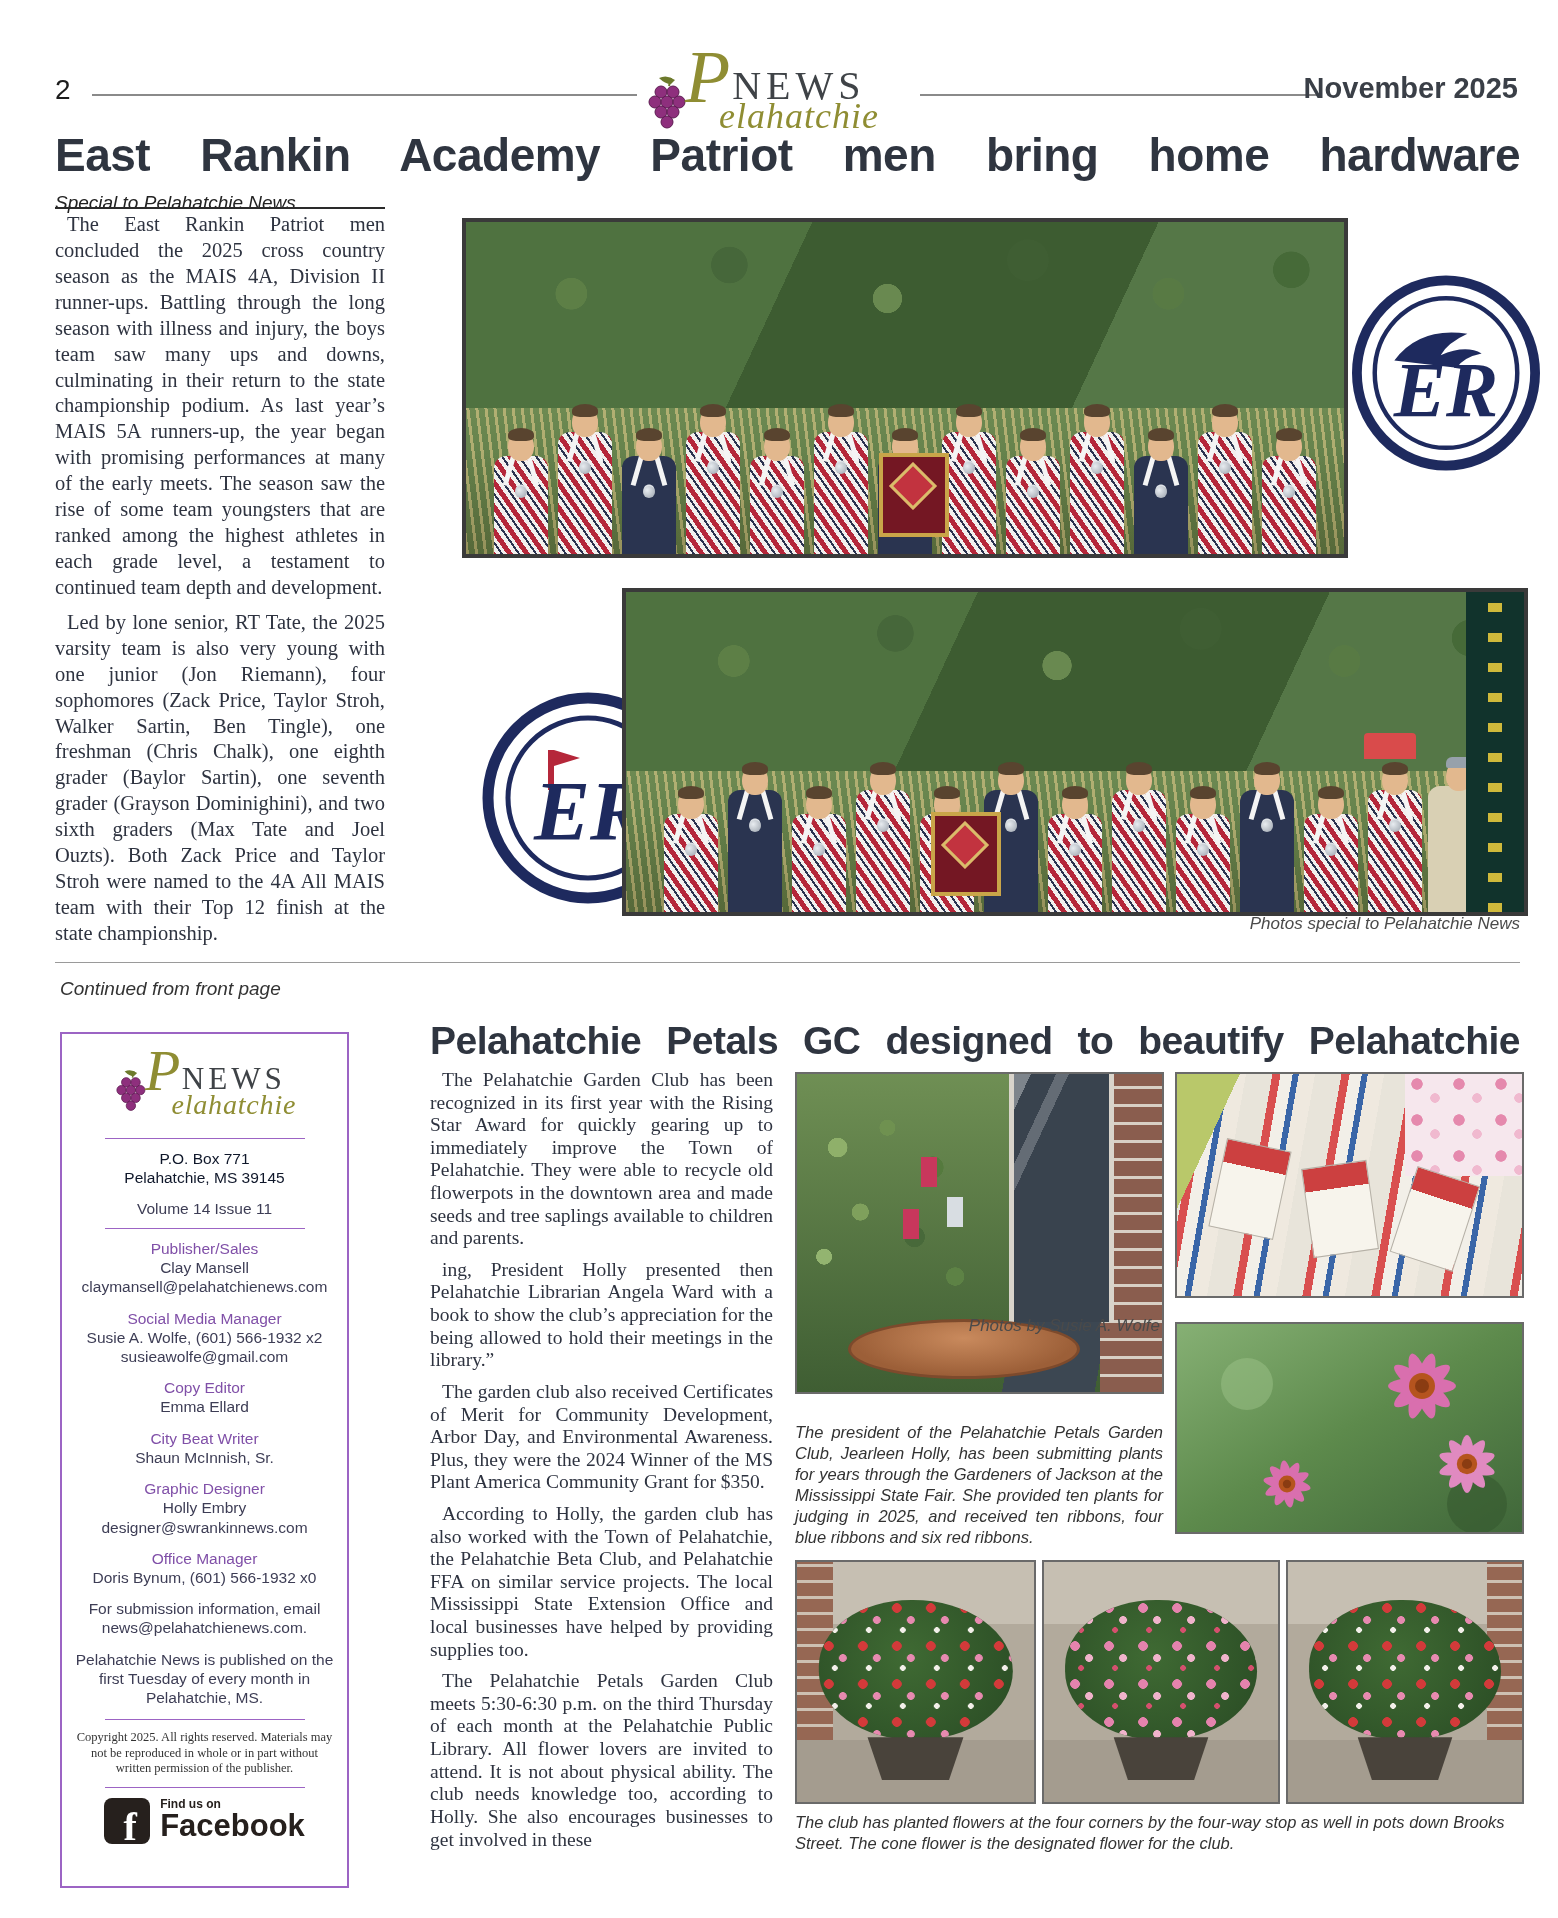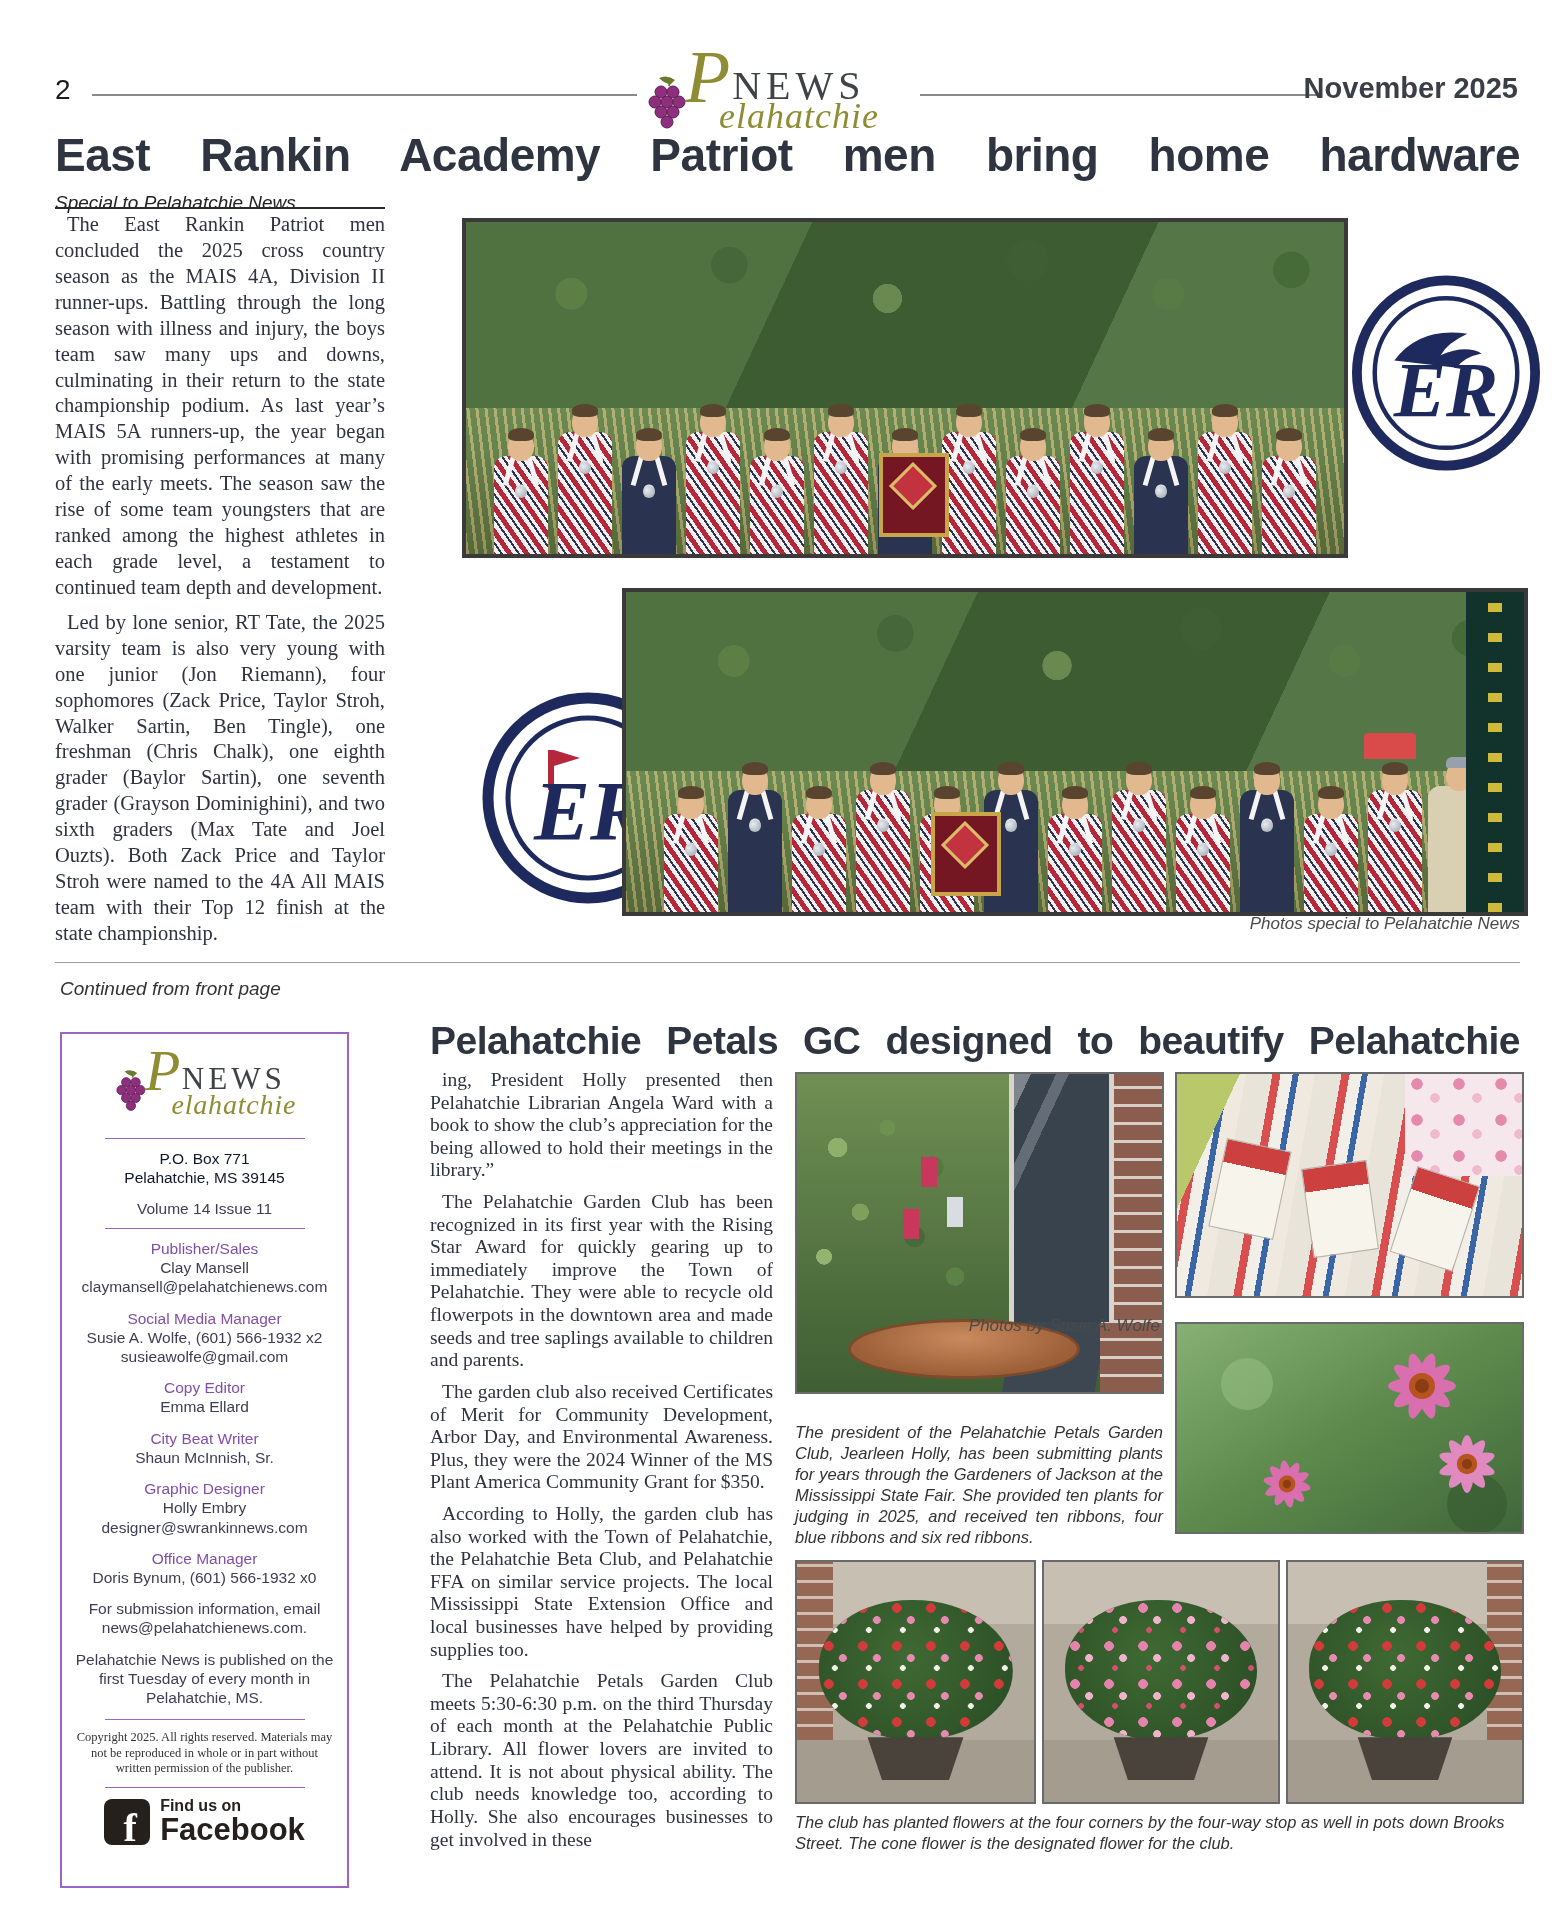--- a/index.html
+++ b/index.html
@@ -118,21 +118,21 @@
   .m-gap{height:11px;}
   .role{margin:0 6px 12px 6px;}
   .role-label{color:#8050a8;}
   .m-block{margin:2px 8px 12px 8px;}
   .m-copy{font-family:"Liberation Serif",serif;font-size:12.5px;color:#333;margin:4px 12px;}
   .fb{display:flex;align-items:center;justify-content:center;margin-top:10px;}
   .fb-icon{width:46px;height:46px;border-radius:8px;background:#26201d;position:relative;margin-right:10px;}
   .fb-icon::after{content:'f';position:absolute;left:0;right:-6px;top:4px;color:#fff;
        font-family:"Liberation Serif",serif;font-weight:bold;font-size:40px;text-align:center;}
   .fb-text{text-align:left;color:#26201d;}
-  .fb-find{font-weight:bold;font-size:16px;line-height:1;}
+  .fb-find{font-weight:bold;font-size:12px;line-height:1;}
   .fb-word{font-weight:bold;font-size:31px;line-height:1.05;}
 
   
   #photoPots{left:795px;top:1072px;width:365px;height:318px;background:
       linear-gradient(100deg, rgba(0,0,0,0) 0 62%, #3c4752 62% 84%, rgba(0,0,0,0) 84%),
       linear-gradient(#6f8f54,#3f5e33);}
   #photoPots .bricks{position:absolute;right:0;top:0;bottom:0;width:17%;
       background:repeating-linear-gradient(0deg,#8a5d4e 0 15px,#d8cfc4 15px 18px);}
   #photoPots .glass{position:absolute;left:58%;top:0;bottom:22%;width:26%;background:
       linear-gradient(115deg, rgba(255,255,255,.35) 0 8%, rgba(0,0,0,0) 8% 20%, rgba(255,255,255,.22) 20% 26%, rgba(0,0,0,0) 26%),#39434e;
@@ -496,22 +496,22 @@
         <div class="fb-find">Find us on</div>
         <div class="fb-word">Facebook</div>
       </div>
     </div>
 
   </div>
 
   <div class="headline" id="h2">Pelahatchie Petals GC designed to beautify Pelahatchie</div>
 
   <div class="serif-col" id="col2">
+    <p>The Pelahatchie Garden Club has been recognized in its first year with the Rising Star Award for quickly gearing up to immediately improve the Town of Pelahatchie. They were able to recycle old flowerpots in the downtown area and made seeds and tree saplings available to children and parents.</p>
     <p>ing, President Holly presented then Pelahatchie Librarian Angela Ward with a book to show the club’s appreciation for the being allowed to hold their meetings in the library.”</p>
-    <p>The Pelahatchie Garden Club has been recognized in its first year with the Rising Star Award for quickly gearing up to immediately improve the Town of Pelahatchie. They were able to recycle old flowerpots in the downtown area and made seeds and tree saplings available to children and parents.</p>
     <p>The garden club also received Certificates of Merit for Community Development, Arbor Day, and Environmental Awareness. Plus, they were the 2024 Winner of the MS Plant America Community Grant for $350.</p>
     <p>According to Holly, the garden club has also worked with the Town of Pelahatchie, the Pelahatchie Beta Club, and Pelahatchie FFA on similar service projects. The local Mississippi State Extension Office and local businesses have helped by providing supplies too.</p>
     <p>The Pelahatchie Petals Garden Club meets 5:30-6:30 p.m. on the third Thursday of each month at the Pelahatchie Public Library. All flower lovers are invited to attend. It is not about physical ability. The club needs knowledge too, according to Holly. She also encourages businesses to get involved in these</p>
   </div>
 
   <div class="gphoto" id="photoPots">
     <div class="bricks"></div>
     <div class="glass"></div>
     <div class="leaves"></div>
     <div class="ribbon"></div>

